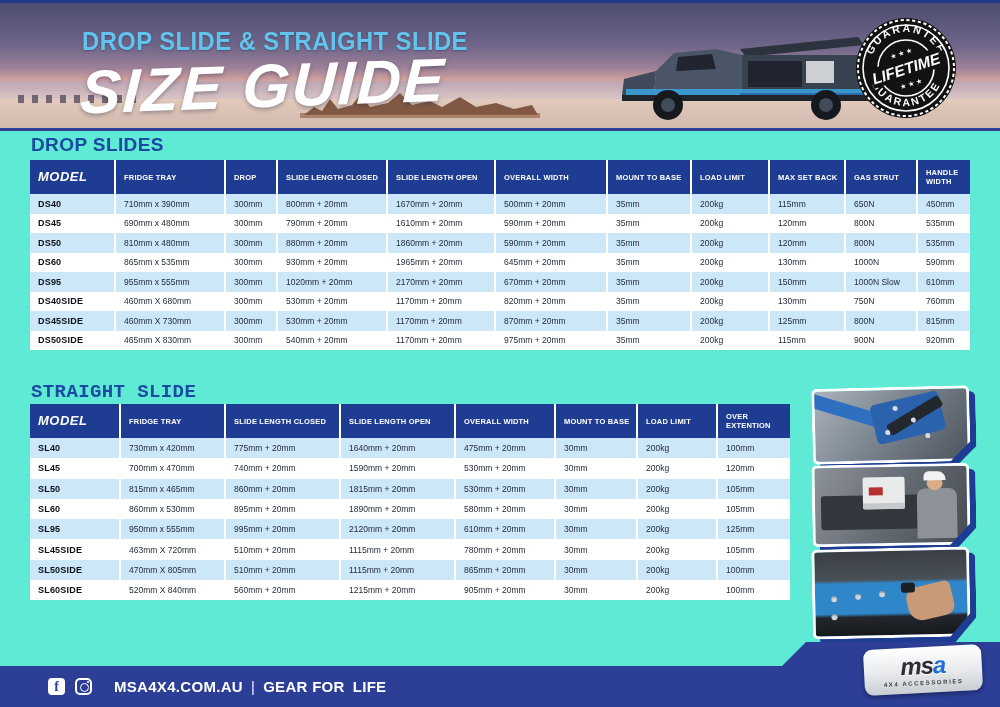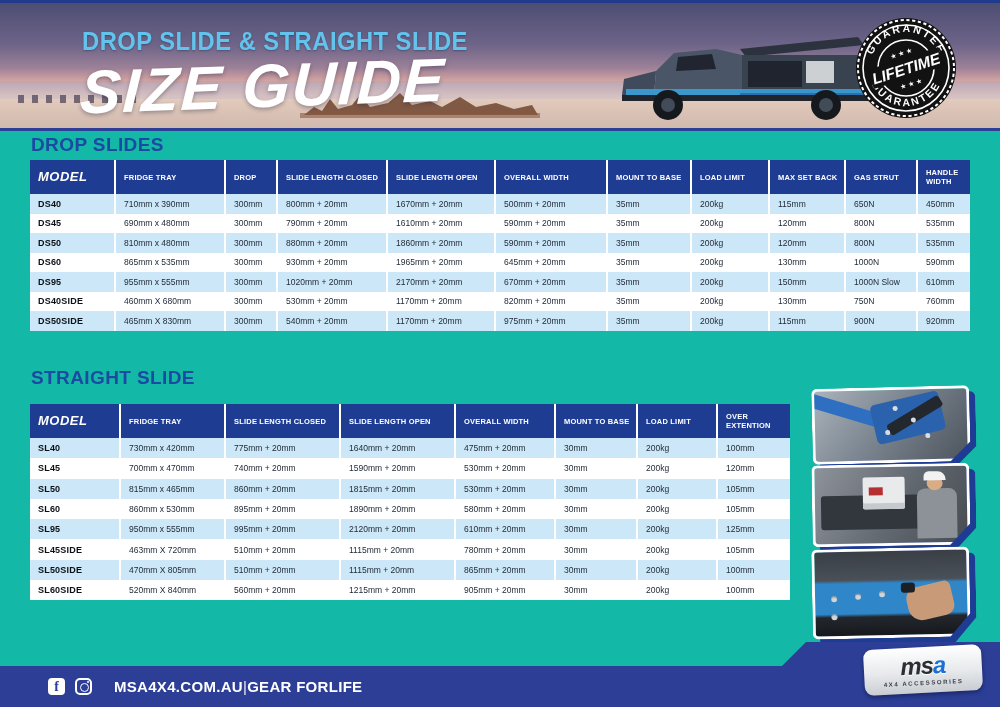--- a/index.html
+++ b/index.html
@@ -1,18 +1,18 @@
 <!DOCTYPE html>
 <html><head>
 <meta charset="utf-8">
 <style>
   * { margin:0; padding:0; box-sizing:border-box; }
   html,body { width:1000px; height:707px; }
   body { font-family:"Liberation Sans", sans-serif; background:#ffffff; position:relative; overflow:hidden; }
-  .page { position:absolute; inset:0; width:1000px; height:707px; background:#14b8a6; }
+  .page { position:absolute; inset:0; width:1000px; height:707px; background:#5eead4; }
 
   
   .hero { position:absolute; left:0; top:0; width:1000px; height:131px;
     background:
       linear-gradient(180deg,#4d4d72 0%, #6e6589 34%, #9d8198 52%, #d3a3a0 62%, #cbb3b9 66%, #d9c3ba 74%, #d5beb2 84%, #cfb9ae 100%);
     border-top:3px solid #203a8e; border-bottom:3px solid #2c3e96; overflow:hidden; }
   .hero .sea { position:absolute; left:0; top:78px; width:1000px; height:18px;
     background:linear-gradient(180deg,#b9a4b4,#d8c4c6); opacity:.8; }
   .hero .sand-glow { position:absolute; left:0; top:96px; width:1000px; height:35px;
     background:linear-gradient(180deg,#e2cabc,#cdb6ab); }
@@ -27,21 +27,21 @@
   .hero-title { position:absolute; left:38px; top:48px; width:450px; text-align:center;
     font-size:61px; font-weight:bold; font-style:italic; color:#ffffff; letter-spacing:2px;
     transform:rotate(-2deg) skewX(-5deg); text-shadow:0 2px 4px rgba(30,30,60,.35); }
 
   .badge { position:absolute; left:855px; top:14px; width:102px; height:102px; }
 
   
   .section-title { position:absolute; left:31px; font-size:19px; font-weight:800;
     color:#1b4aa2; letter-spacing:.4px; }
   .st-drop { top:134px; }
-  .st-straight { top:367px; }
+  .st-straight { top:381px;font-family:Liberation Mono, monospace; }
 
   
   table { border-collapse:collapse; table-layout:fixed; position:absolute; left:30px; }
   .tbl-drop { top:160px; width:940px; }
   .tbl-straight { top:404px; width:760px; }
   th { background:#1e3c92; color:#ffffff; font-size:7.5px; line-height:1.2; text-align:left;
     padding:3px 4px 3px 8px; vertical-align:middle; height:34px; font-weight:bold; letter-spacing:.2px; }
   th:first-child { font-style:italic; font-size:13px; letter-spacing:.5px; }
   th:not(:first-child), td:not(:first-child) { border-left:2px solid #ffffff; }
   td { font-size:8.5px; color:#232c38; padding:0 4px 0 8px; vertical-align:middle; white-space:nowrap; }
@@ -83,21 +83,21 @@
     clip-path:polygon(0 100%, 11% 0, 100% 0, 100% 100%); }
   .footer-left { position:absolute; left:48px; top:0; height:41px; display:flex; align-items:center; gap:10px; }
   .fb-icon { width:17px; height:17px; background:#ffffff; border-radius:4px; position:relative; }
   .fb-icon span { position:absolute; left:0; right:0; top:1px; text-align:center; color:#2c3e96;
     font-weight:bold; font-size:14px; font-family:"Liberation Serif", serif; }
   .ig-icon { width:17px; height:17px; border:2px solid #ffffff; border-radius:5px; position:relative; }
   .ig-icon::before { content:""; position:absolute; left:3px; top:3px; width:7px; height:7px;
     border:1.5px solid #fff; border-radius:50%; }
   .ig-icon::after { content:""; position:absolute; right:1px; top:1px; width:2px; height:2px;
     background:#fff; border-radius:50%; }
-  .footer-text { color:#ffffff; font-size:15px; margin-left:12px; letter-spacing:.3px; display:flex; align-items:center; }
+  .footer-text { color:#ffffff; font-size:15px; margin-left:12px; letter-spacing:.3px; display:flex; align-items:center; gap:8px; }
   .ft-site { font-weight:bold; }
   .ft-div { font-weight:normal; opacity:.9; }
   .ft-reg { font-weight:bold; }
   .ft-bold { font-weight:bold; }
 
   .msa-logo { position:absolute; right:18px; bottom:14px; width:118px; height:46px;
     background:linear-gradient(180deg,#ffffff 0%,#e7e9ec 55%,#c9cdd2 100%);
     border-radius:9px; transform:rotate(-3deg); box-shadow:0 2px 4px rgba(0,0,20,.4);
     display:flex; flex-direction:column; align-items:center; justify-content:center; }
   .msa-word { font-size:24px; font-weight:bold; font-style:italic; line-height:1;
@@ -275,20 +275,33 @@
           <td>530mm + 20mm</td>
           <td>1170mm + 20mm</td>
           <td>820mm + 20mm</td>
           <td>35mm</td>
           <td>200kg</td>
           <td>130mm</td>
           <td>750N</td>
           <td>760mm</td>
         </tr>
         <tr>
+          <td>DS45SIDE</td>
+          <td>460mm X 730mm</td>
+          <td>300mm</td>
+          <td>530mm + 20mm</td>
+          <td>1170mm + 20mm</td>
+          <td>870mm + 20mm</td>
+          <td>35mm</td>
+          <td>200kg</td>
+          <td>125mm</td>
+          <td>800N</td>
+          <td>815mm</td>
+        </tr>
+        <tr>
           <td>DS50SIDE</td>
           <td>465mm X 830mm</td>
           <td>300mm</td>
           <td>540mm + 20mm</td>
           <td>1170mm + 20mm</td>
           <td>975mm + 20mm</td>
           <td>35mm</td>
           <td>200kg</td>
           <td>115mm</td>
           <td>900N</td>

